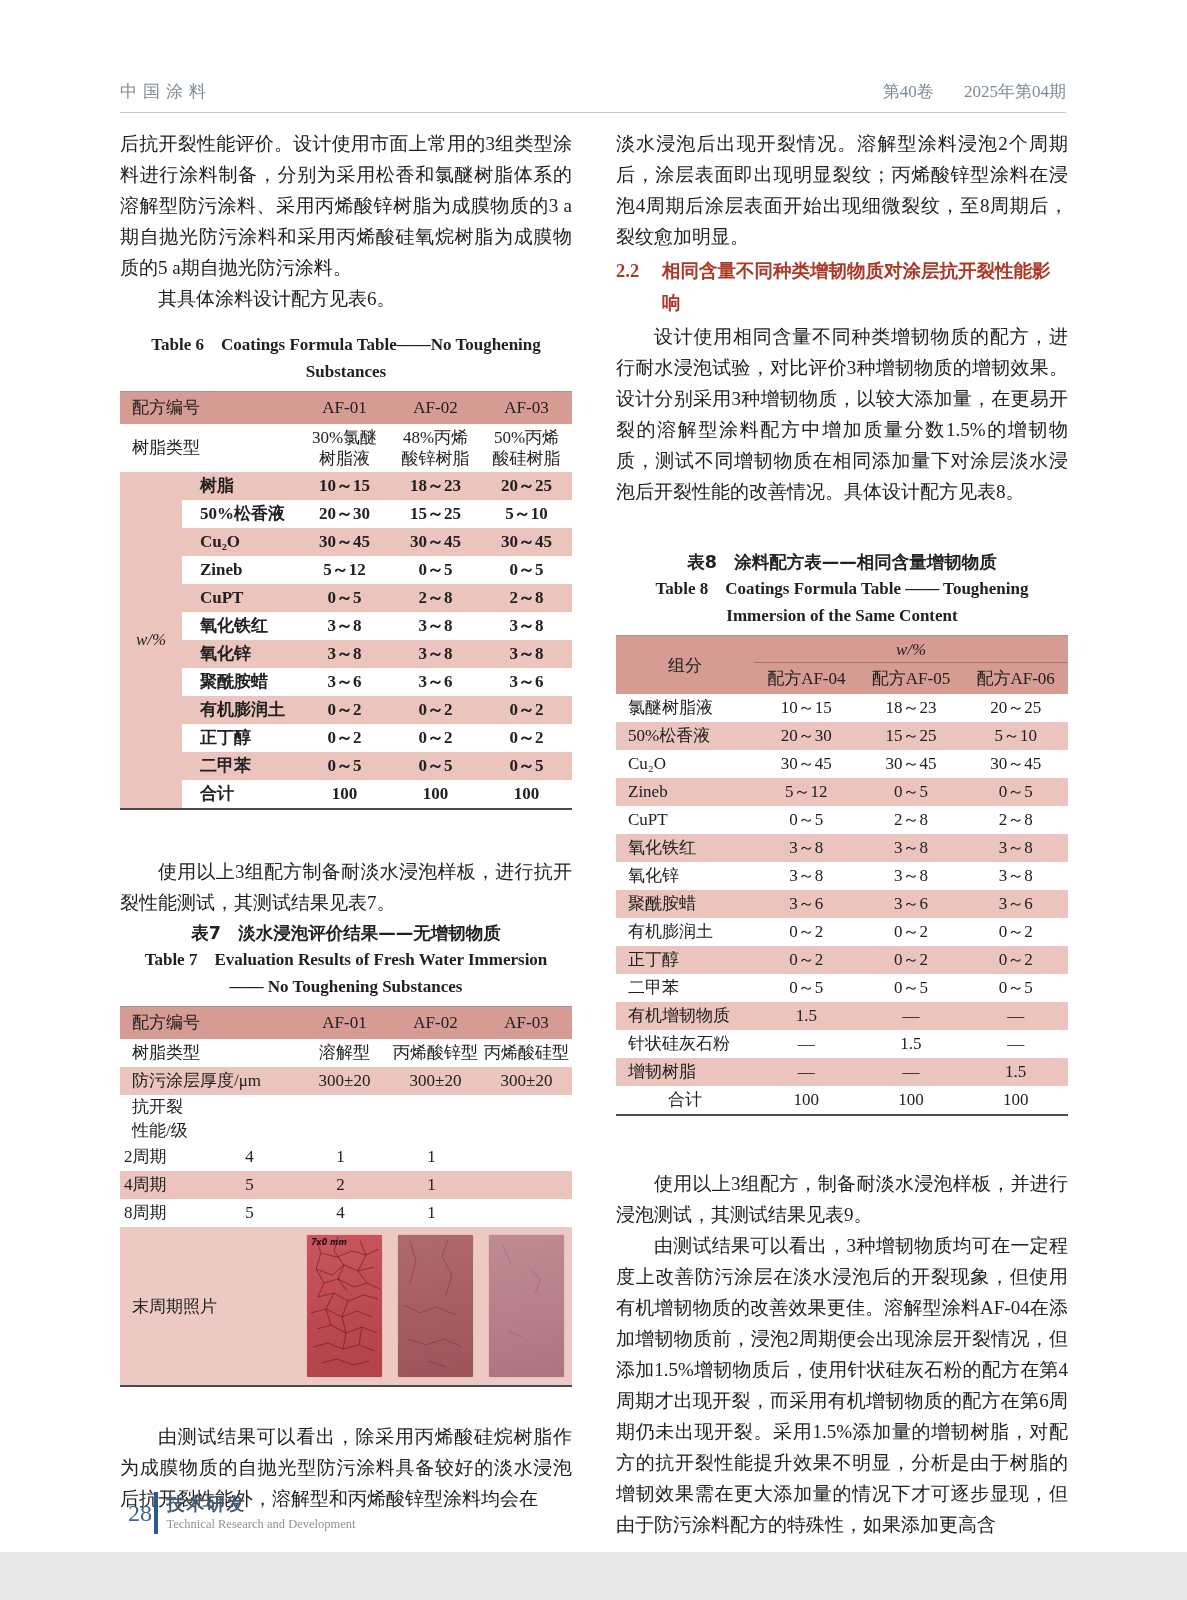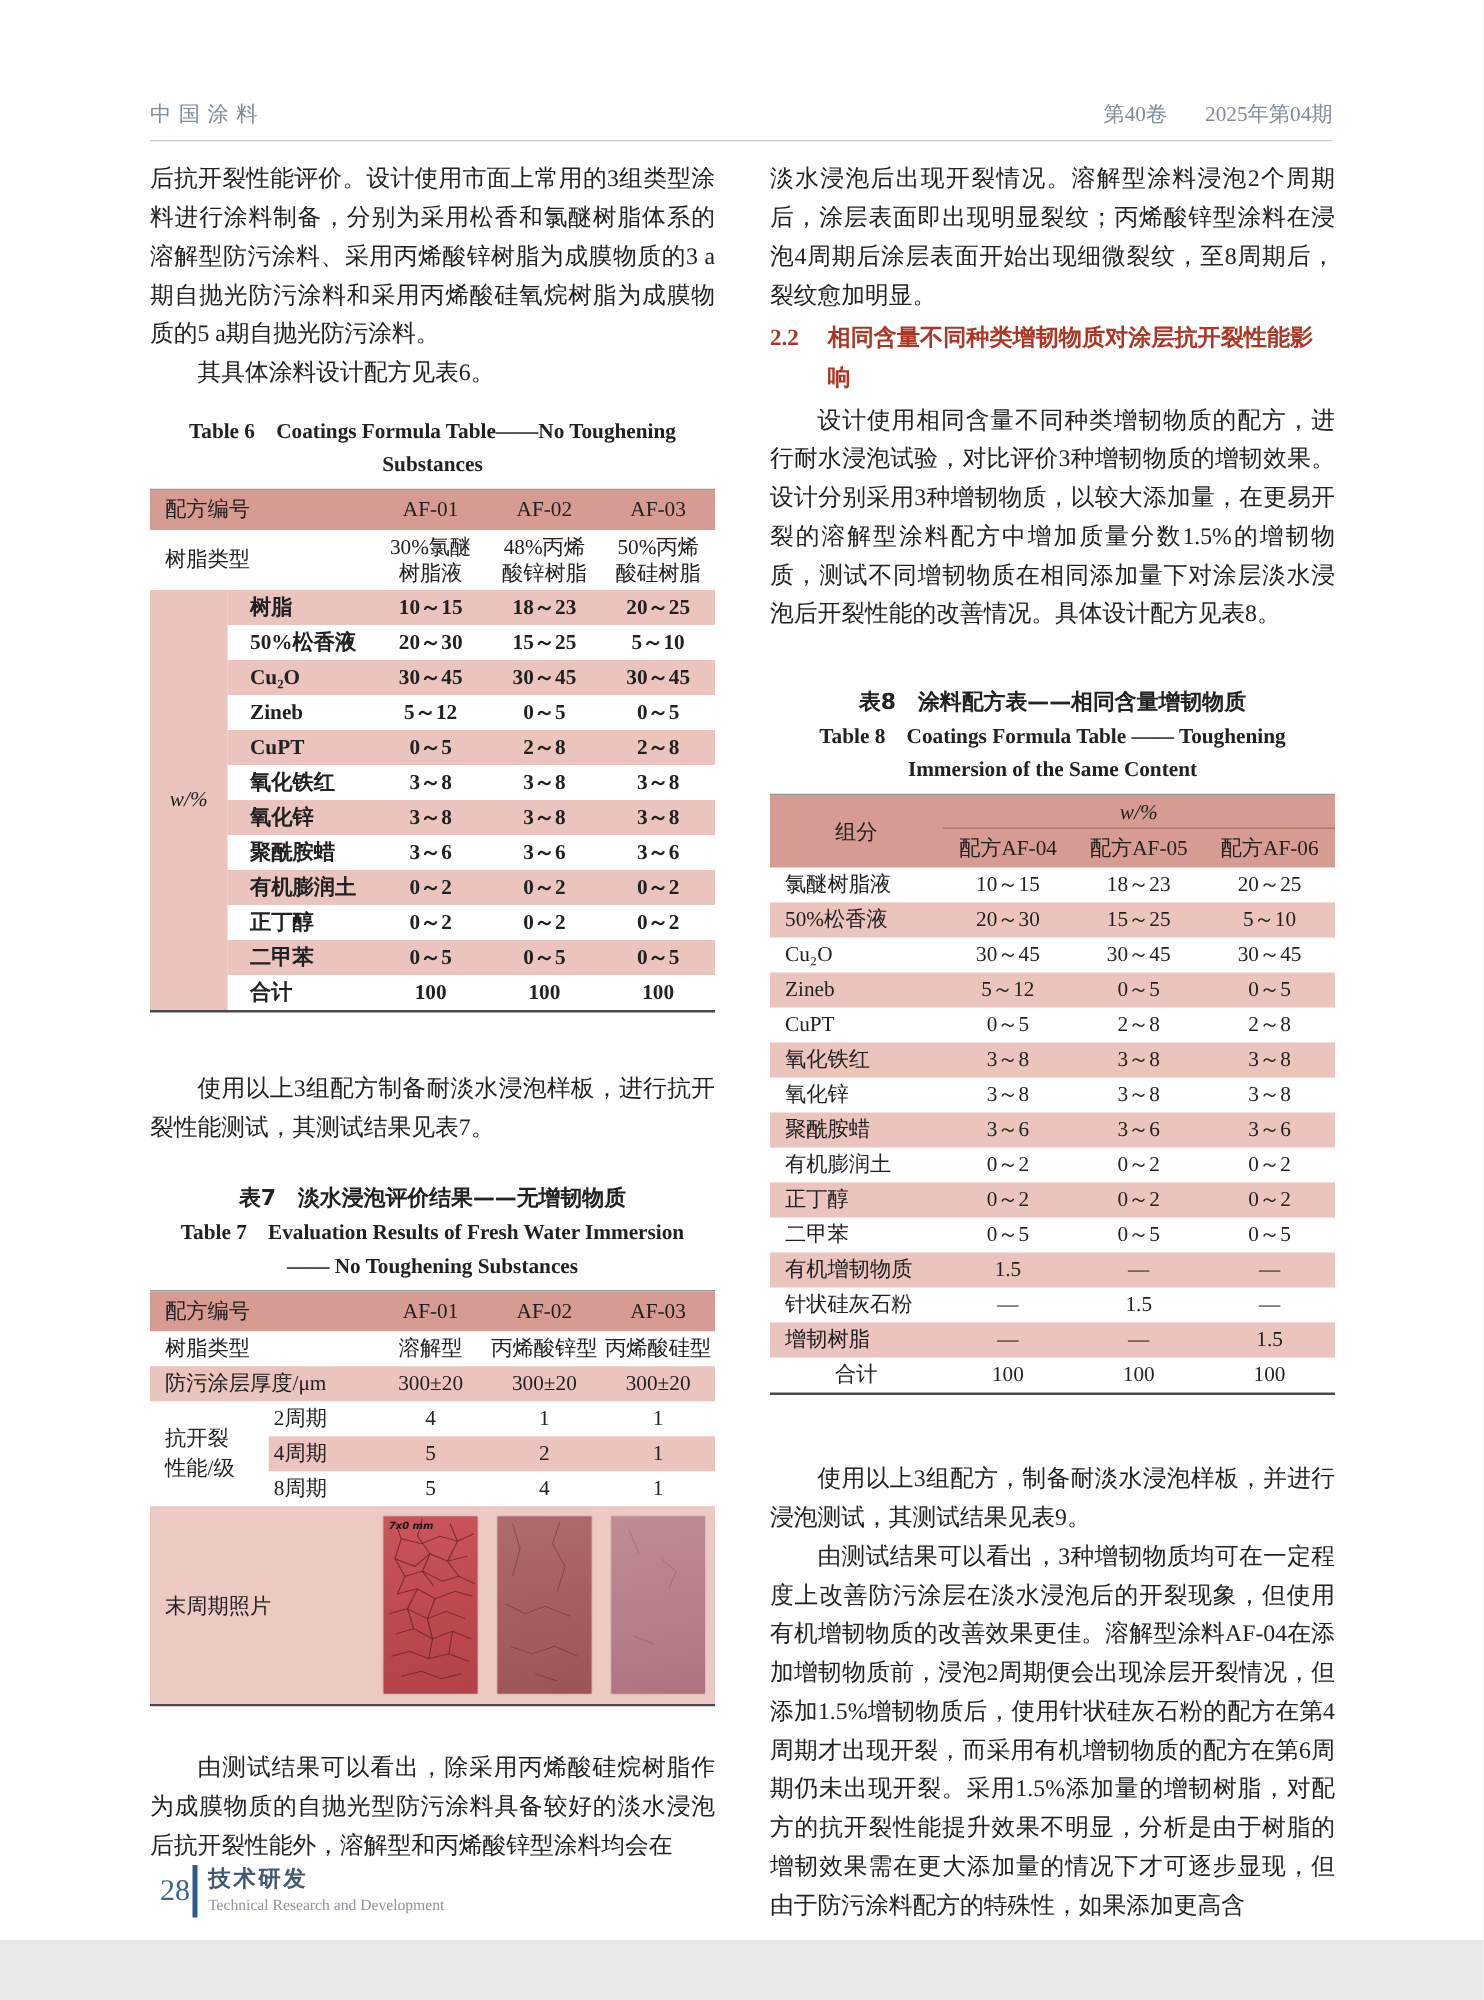--- a/index.html
+++ b/index.html
@@ -56,21 +56,21 @@
   .t6-rows{flex:1;font-weight:bold;}
   .t6-rows .tname{width:117px;padding-left:18px;}
   .t6-rows .tval{width:91px;}
   .t6-rows .trow:nth-child(odd){background:var(--row-pink);}
   
   .t7 .c0{width:179px;padding-left:12px;}
   .t7 .cv{width:91px;text-align:center;}
   .t7-simple .trow:nth-child(even){background:var(--row-pink);}
   .t7-simple .tname{width:179px;padding-left:12px;}
   .t7-simple .tval{width:91px;}
-  .t7-group{display:flex;}
+  .t7-group{display:flex;flex-direction:column;}
   .t7-glabel{width:95px;display:flex;align-items:center;padding-left:12px;white-space:pre-line;line-height:24px;}
   .t7-rows{flex:1;}
   .t7-rows .tname{width:84px;padding-left:4px;}
   .t7-rows .tval{width:91px;}
   .t7-rows .trow:nth-child(even){background:var(--row-pink);}
   .t7-photo{display:flex;height:158px;background:var(--photo-bg);}
   .t7-photo-label{width:179px;padding-left:12px;display:flex;align-items:center;}
   .photo-slot{width:91px;display:flex;align-items:center;justify-content:center;}
   .panel{position:relative;width:75px;height:142px;border-radius:1px;box-shadow:0 0 1px rgba(0,0,0,.35);}
   .panel svg{position:absolute;inset:0;width:100%;height:100%;}
@@ -210,21 +210,21 @@
                 <div class="tcell tval">100</div>
                 <div class="tcell tval">100</div>
               </div>
             </div>
         </div>
       </div>
     </div>
 
     <p class="body indent" style="margin-top:46px;">使用以上3组配方制备耐淡水浸泡样板，进行抗开裂性能测试，其测试结果见表7。</p>
 
-    <div style="margin-top:28px;">
+    <div style="margin-top:2px;">
       <div class="tbl-title-zh">表7　淡水浸泡评价结果——无增韧物质</div>
       <div class="tbl-title-en">
         <div>Table 7　Evaluation Results of Fresh Water Immersion</div>
         <div>—— No Toughening Substances</div>
       </div>
       <div class="tbl t7">
         <div class="thead">
           <div class="tcell c0">配方编号</div>
           <div class="tcell cv">AF-01</div>
           <div class="tcell cv">AF-02</div>

